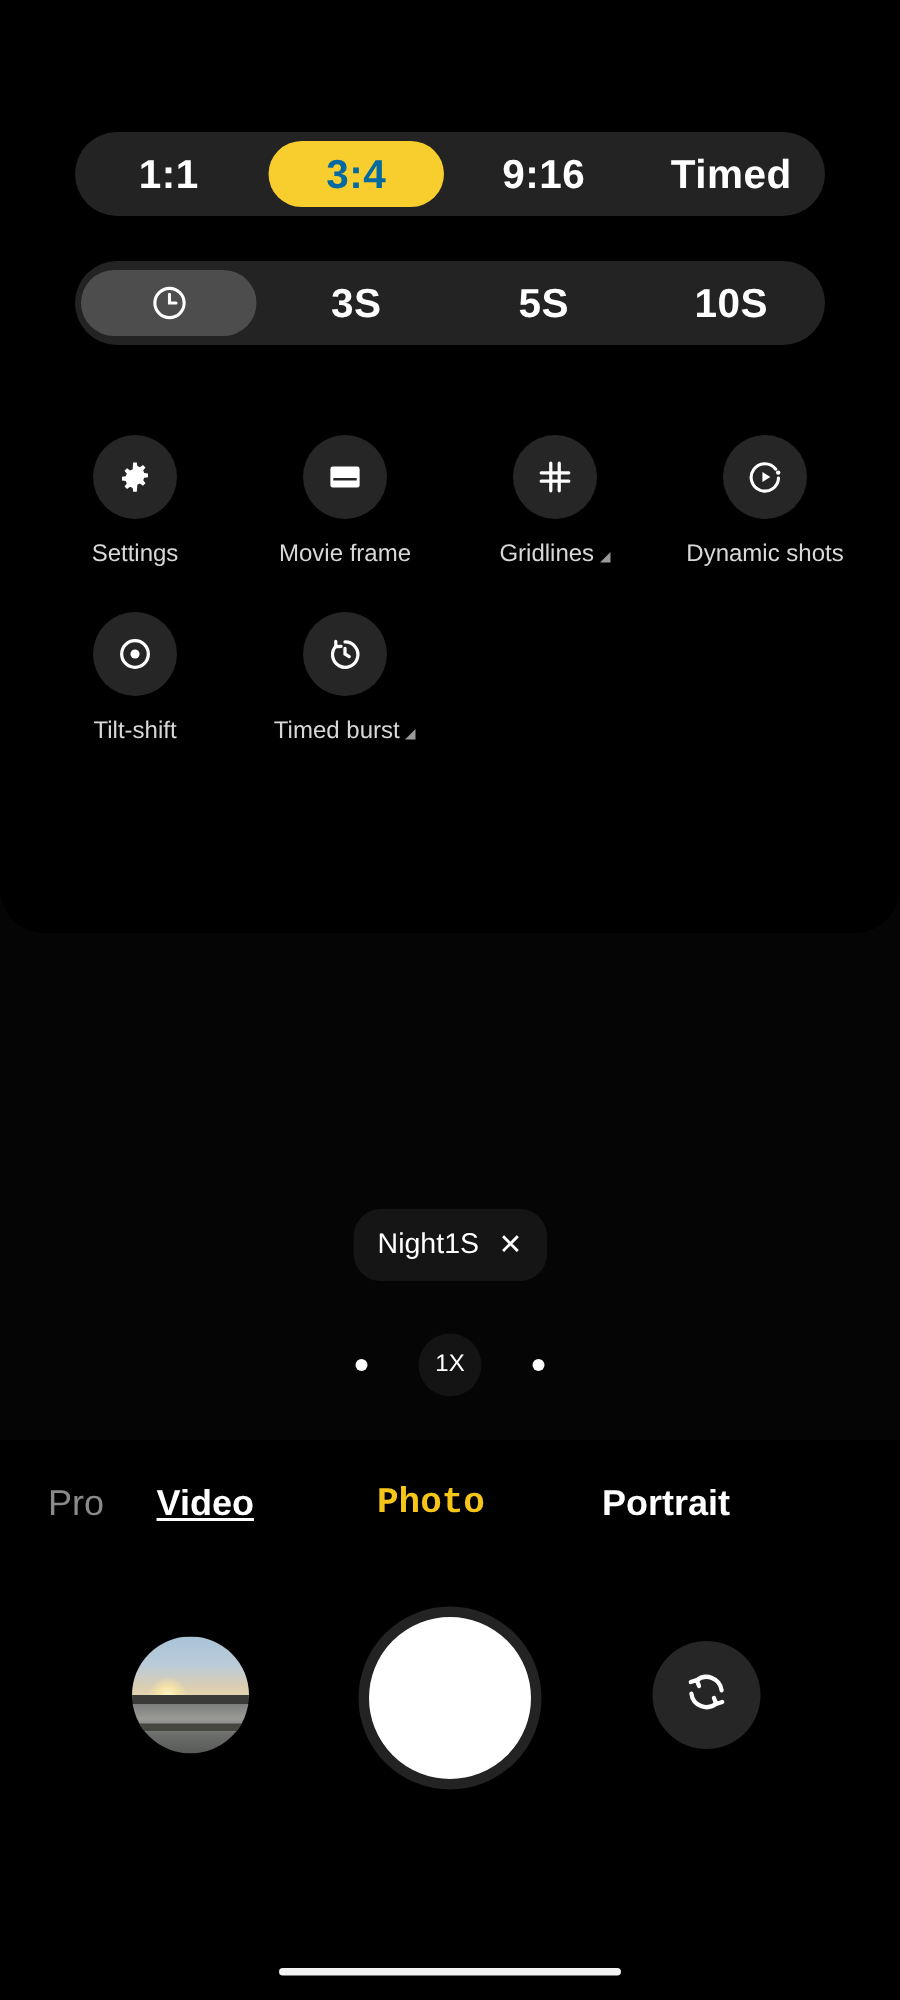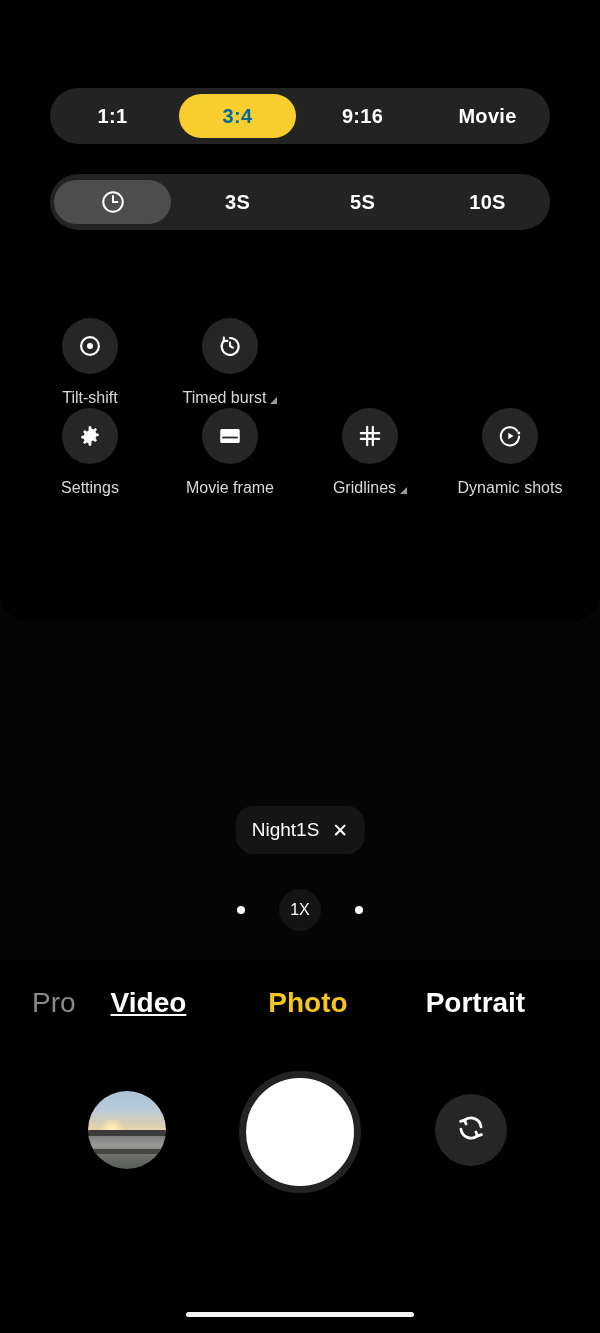--- a/index.html
+++ b/index.html
@@ -40,21 +40,21 @@
   .seg-row.ratio { top:88px; }
   .seg-row.timer { top:174px; }
 
   .seg {
     flex:1 1 0;
     height:44px;
     margin:0 4px;
     display:flex; align-items:center; justify-content:center;
     border-radius:22px;
     color:#ffffff;
-    font-size:20px;
+    font-size:27px;
     font-weight:bold;
     letter-spacing:0.3px;
     cursor:pointer;
   }
   .seg.active-ratio {
     background:#f7ce2e;
     color:#0369a1;
   }
   .seg.active-timer {
     background:#4d4d4d;
@@ -139,28 +139,28 @@
   
   .mode-tabs {
     position:absolute; left:0; top:960px; width:600px; height:85px;
     background:#000;
     display:flex; align-items:center;
     overflow:hidden;
     z-index:6;
   }
   .mode-tab {
     flex:0 0 auto;
-    font-size:28px;
+    font-size:24px;
     color:#ffffff;
     font-weight:bold;
     cursor:pointer;
     white-space:nowrap;
   }
   .mode-tab.dim { color:#8a8a8a; font-weight:normal; }
-  .mode-tab.selected { color:#f5c518; }
+  .mode-tab.selected { color:#f5c518;font-family:Liberation Mono, monospace; }
   .mt-0 { margin-left:32px; }
   .mt-1 { margin-left:35px;text-decoration:underline; }
   .mt-2 { margin-left:82px; }
   .mt-3 { margin-left:78px; }
 
   
   .shutter-bar {
     position:absolute; left:0; top:1045px; width:600px; height:175px;
     background:#000;
     z-index:6;
@@ -238,21 +238,21 @@
       <div class="seg">
         <span>1:1</span>
       </div>
       <div class="seg active-ratio">
         <span>3:4</span>
       </div>
       <div class="seg">
         <span>9:16</span>
       </div>
       <div class="seg">
-        <span>Movie</span>
+        <span>Timed</span>
       </div>
     </div>
 
     <div class="seg-row timer">
       <div class="seg active-timer">
         <span>
           <svg class="clock-glyph" viewBox="0 0 24 24" fill="none" stroke="#ffffff" stroke-width="1.9" stroke-linecap="round">
             <circle cx="12" cy="12" r="9"></circle>
             <path d="M12 6.6 V12 H16"></path>
           </svg>
@@ -264,20 +264,72 @@
       <div class="seg">
         <span>5S</span>
       </div>
       <div class="seg">
         <span>10S</span>
       </div>
     </div>
 
     <div class="grid">
 
+      <div class="grid-row">
+
+        <div class="grid-cell">
+          <div class="cell-circle">
+            <svg width="26" height="26" viewBox="0 0 24 24" fill="#ffffff">
+              <path d="M12 8.2a3.8 3.8 0 1 0 0 7.6 3.8 3.8 0 0 0 0-7.6zm0 6a2.2 2.2 0 1 1 0-4.4 2.2 2.2 0 0 1 0 4.4z"></path>
+              <path d="M10.9 3h2.2l.35 2.3 1.6.66 1.85-1.4 1.55 1.55-1.4 1.85.66 1.6 2.3.35v2.2l-2.3.35-.66 1.6 1.4 1.85-1.55 1.55-1.85-1.4-1.6.66L13.1 21h-2.2l-.35-2.3-1.6-.66-1.85 1.4-1.55-1.55 1.4-1.85-.66-1.6L3.99 14.1v-2.2l2.3-.35.66-1.6-1.4-1.85L7.1 6.55l1.85 1.4 1.6-.66L10.9 3z"></path>
+            </svg>
+          </div>
+          <div class="cell-label">
+            <span>Settings</span>
+          </div>
+        </div>
+
+        <div class="grid-cell">
+          <div class="cell-circle">
+            <svg width="26" height="26" viewBox="0 0 24 24" fill="none" stroke="#ffffff" stroke-width="2">
+              <rect x="4" y="6.5" width="16" height="11" rx="0.5" fill="#ffffff"></rect>
+              <path d="M4.8 13.4 H19.2" stroke="#262626" stroke-width="1.6"></path>
+            </svg>
+          </div>
+          <div class="cell-label">
+            <span>Movie frame</span>
+          </div>
+        </div>
+
+        <div class="grid-cell">
+          <div class="cell-circle">
+            <svg width="26" height="26" viewBox="0 0 24 24" fill="none" stroke="#ffffff" stroke-width="2" stroke-linecap="round">
+              <path d="M9.4 3.5 V20.5 M14.6 3.5 V20.5 M3.5 9.4 H20.5 M3.5 14.6 H20.5"></path>
+            </svg>
+          </div>
+          <div class="cell-label">
+            <span>Gridlines</span><span class="caret"></span>
+          </div>
+        </div>
+
+        <div class="grid-cell">
+          <div class="cell-circle">
+            <svg width="26" height="26" viewBox="0 0 24 24" fill="none" stroke="#ffffff" stroke-width="1.9" stroke-linecap="round">
+              <path d="M18.6 7.2 A8.4 8.4 0 1 0 20.3 12.6"></path>
+              <circle cx="20.1" cy="9.3" r="1.35" fill="#ffffff" stroke="none"></circle>
+              <path d="M10.4 8.9 L15.3 12 L10.4 15.1 Z" fill="#ffffff" stroke="none"></path>
+            </svg>
+          </div>
+          <div class="cell-label">
+            <span>Dynamic shots</span>
+          </div>
+        </div>
+
+      </div>
+
       <div class="grid-row second">
 
         <div class="grid-cell">
           <div class="cell-circle">
             <svg width="26" height="26" viewBox="0 0 24 24" fill="none" stroke="#ffffff" stroke-width="2">
               <circle cx="12" cy="12" r="8.2"></circle>
               <circle cx="12" cy="12" r="2.8" fill="#ffffff" stroke="none"></circle>
             </svg>
           </div>
           <div class="cell-label">
@@ -288,72 +340,20 @@
         <div class="grid-cell">
           <div class="cell-circle">
             <svg width="26" height="26" viewBox="0 0 24 24" fill="none" stroke="#ffffff" stroke-width="2" stroke-linecap="round">
               <path d="M12 4.6 A7.8 7.8 0 1 1 6.5 7"></path>
               <path d="M6.3 4.3 L6.4 7.5 L9.6 7.3"></path>
               <path d="M12 8.6 V12 L14.6 13.6"></path>
             </svg>
           </div>
           <div class="cell-label">
             <span>Timed burst</span><span class="caret"></span>
-          </div>
-        </div>
-
-      </div>
-
-      <div class="grid-row">
-
-        <div class="grid-cell">
-          <div class="cell-circle">
-            <svg width="26" height="26" viewBox="0 0 24 24" fill="#ffffff">
-              <path d="M12 8.2a3.8 3.8 0 1 0 0 7.6 3.8 3.8 0 0 0 0-7.6zm0 6a2.2 2.2 0 1 1 0-4.4 2.2 2.2 0 0 1 0 4.4z"></path>
-              <path d="M10.9 3h2.2l.35 2.3 1.6.66 1.85-1.4 1.55 1.55-1.4 1.85.66 1.6 2.3.35v2.2l-2.3.35-.66 1.6 1.4 1.85-1.55 1.55-1.85-1.4-1.6.66L13.1 21h-2.2l-.35-2.3-1.6-.66-1.85 1.4-1.55-1.55 1.4-1.85-.66-1.6L3.99 14.1v-2.2l2.3-.35.66-1.6-1.4-1.85L7.1 6.55l1.85 1.4 1.6-.66L10.9 3z"></path>
-            </svg>
-          </div>
-          <div class="cell-label">
-            <span>Settings</span>
-          </div>
-        </div>
-
-        <div class="grid-cell">
-          <div class="cell-circle">
-            <svg width="26" height="26" viewBox="0 0 24 24" fill="none" stroke="#ffffff" stroke-width="2">
-              <rect x="4" y="6.5" width="16" height="11" rx="0.5" fill="#ffffff"></rect>
-              <path d="M4.8 13.4 H19.2" stroke="#262626" stroke-width="1.6"></path>
-            </svg>
-          </div>
-          <div class="cell-label">
-            <span>Movie frame</span>
-          </div>
-        </div>
-
-        <div class="grid-cell">
-          <div class="cell-circle">
-            <svg width="26" height="26" viewBox="0 0 24 24" fill="none" stroke="#ffffff" stroke-width="2" stroke-linecap="round">
-              <path d="M9.4 3.5 V20.5 M14.6 3.5 V20.5 M3.5 9.4 H20.5 M3.5 14.6 H20.5"></path>
-            </svg>
-          </div>
-          <div class="cell-label">
-            <span>Gridlines</span><span class="caret"></span>
-          </div>
-        </div>
-
-        <div class="grid-cell">
-          <div class="cell-circle">
-            <svg width="26" height="26" viewBox="0 0 24 24" fill="none" stroke="#ffffff" stroke-width="1.9" stroke-linecap="round">
-              <path d="M18.6 7.2 A8.4 8.4 0 1 0 20.3 12.6"></path>
-              <circle cx="20.1" cy="9.3" r="1.35" fill="#ffffff" stroke="none"></circle>
-              <path d="M10.4 8.9 L15.3 12 L10.4 15.1 Z" fill="#ffffff" stroke="none"></path>
-            </svg>
-          </div>
-          <div class="cell-label">
-            <span>Dynamic shots</span>
           </div>
         </div>
 
       </div>
     </div>
   </div>
 
   <div class="night-badge">
     <span class="nb-label">Night1S</span>
     <span class="nb-close">✕</span>

